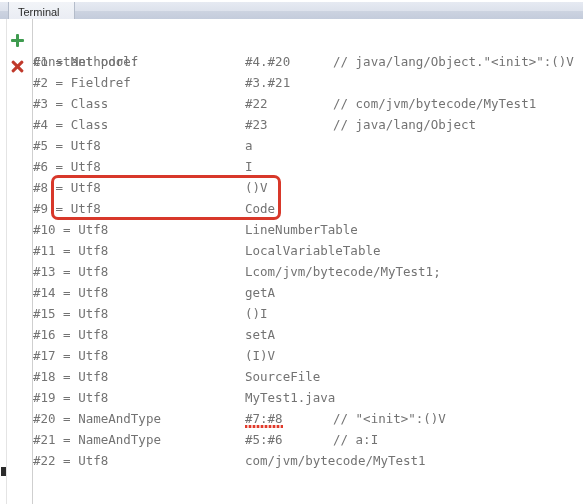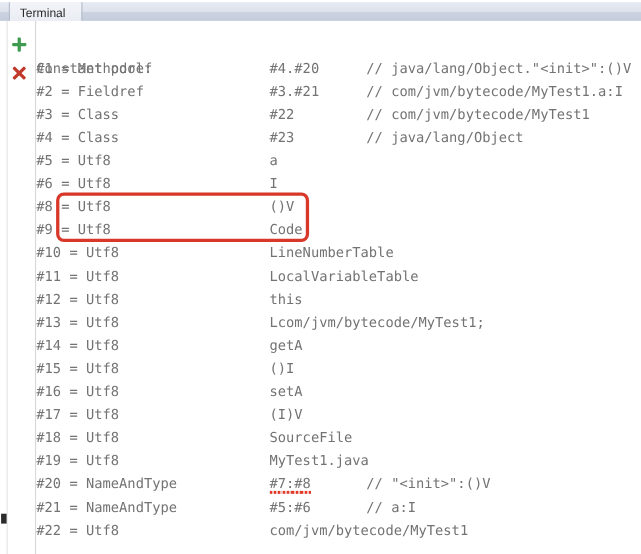--- a/index.html
+++ b/index.html
@@ -189,30 +189,29 @@
     </div>
     <div class="scroll-nub"></div>
   </div>
 
   <div class="console">
     <div class="line">
       <span class="col-idx" style="left:0px">Constant pool:</span>
     </div>
     <div id="entries">
         <div class="line"><span class="col-idx">#1 = Methodref</span><span class="col-val">#4.#20</span><span class="col-cmt">// java/lang/Object."&lt;init&gt;":()V</span></div>
-        <div class="line"><span class="col-idx">#2 = Fieldref</span><span class="col-val">#3.#21</span><span class="col-cmt">// com/jvm/bytecode/MyTest1.a:I</span></div>
+        <div class="line"><span class="col-idx">#2 = Fieldref</span><span class="col-val">#3.#21</span></div>
         <div class="line"><span class="col-idx">#3 = Class</span><span class="col-val">#22</span><span class="col-cmt">// com/jvm/bytecode/MyTest1</span></div>
         <div class="line"><span class="col-idx">#4 = Class</span><span class="col-val">#23</span><span class="col-cmt">// java/lang/Object</span></div>
         <div class="line"><span class="col-idx">#5 = Utf8</span><span class="col-val">a</span></div>
         <div class="line"><span class="col-idx">#6 = Utf8</span><span class="col-val">I</span></div>
         <div class="line"><span class="col-idx">#8 = Utf8</span><span class="col-val">()V</span></div>
         <div class="line"><span class="col-idx">#9 = Utf8</span><span class="col-val">Code</span></div>
         <div class="line"><span class="col-idx">#10 = Utf8</span><span class="col-val">LineNumberTable</span></div>
         <div class="line"><span class="col-idx">#11 = Utf8</span><span class="col-val">LocalVariableTable</span></div>
-        <div class="line"><span class="col-idx">#12 = Utf8</span><span class="col-val">this</span></div>
         <div class="line"><span class="col-idx">#13 = Utf8</span><span class="col-val">Lcom/jvm/bytecode/MyTest1;</span></div>
         <div class="line"><span class="col-idx">#14 = Utf8</span><span class="col-val">getA</span></div>
         <div class="line"><span class="col-idx">#15 = Utf8</span><span class="col-val">()I</span></div>
         <div class="line"><span class="col-idx">#16 = Utf8</span><span class="col-val">setA</span></div>
         <div class="line"><span class="col-idx">#17 = Utf8</span><span class="col-val">(I)V</span></div>
         <div class="line"><span class="col-idx">#18 = Utf8</span><span class="col-val">SourceFile</span></div>
         <div class="line"><span class="col-idx">#19 = Utf8</span><span class="col-val">MyTest1.java</span></div>
         <div class="line"><span class="col-idx">#20 = NameAndType</span><span class="col-val"><span class="squiggle">#7:#8</span></span><span class="col-cmt">// "&lt;init&gt;":()V</span></div>
         <div class="line"><span class="col-idx">#21 = NameAndType</span><span class="col-val">#5:#6</span><span class="col-cmt">// a:I</span></div>
         <div class="line"><span class="col-idx">#22 = Utf8</span><span class="col-val">com/jvm/bytecode/MyTest1</span></div>

